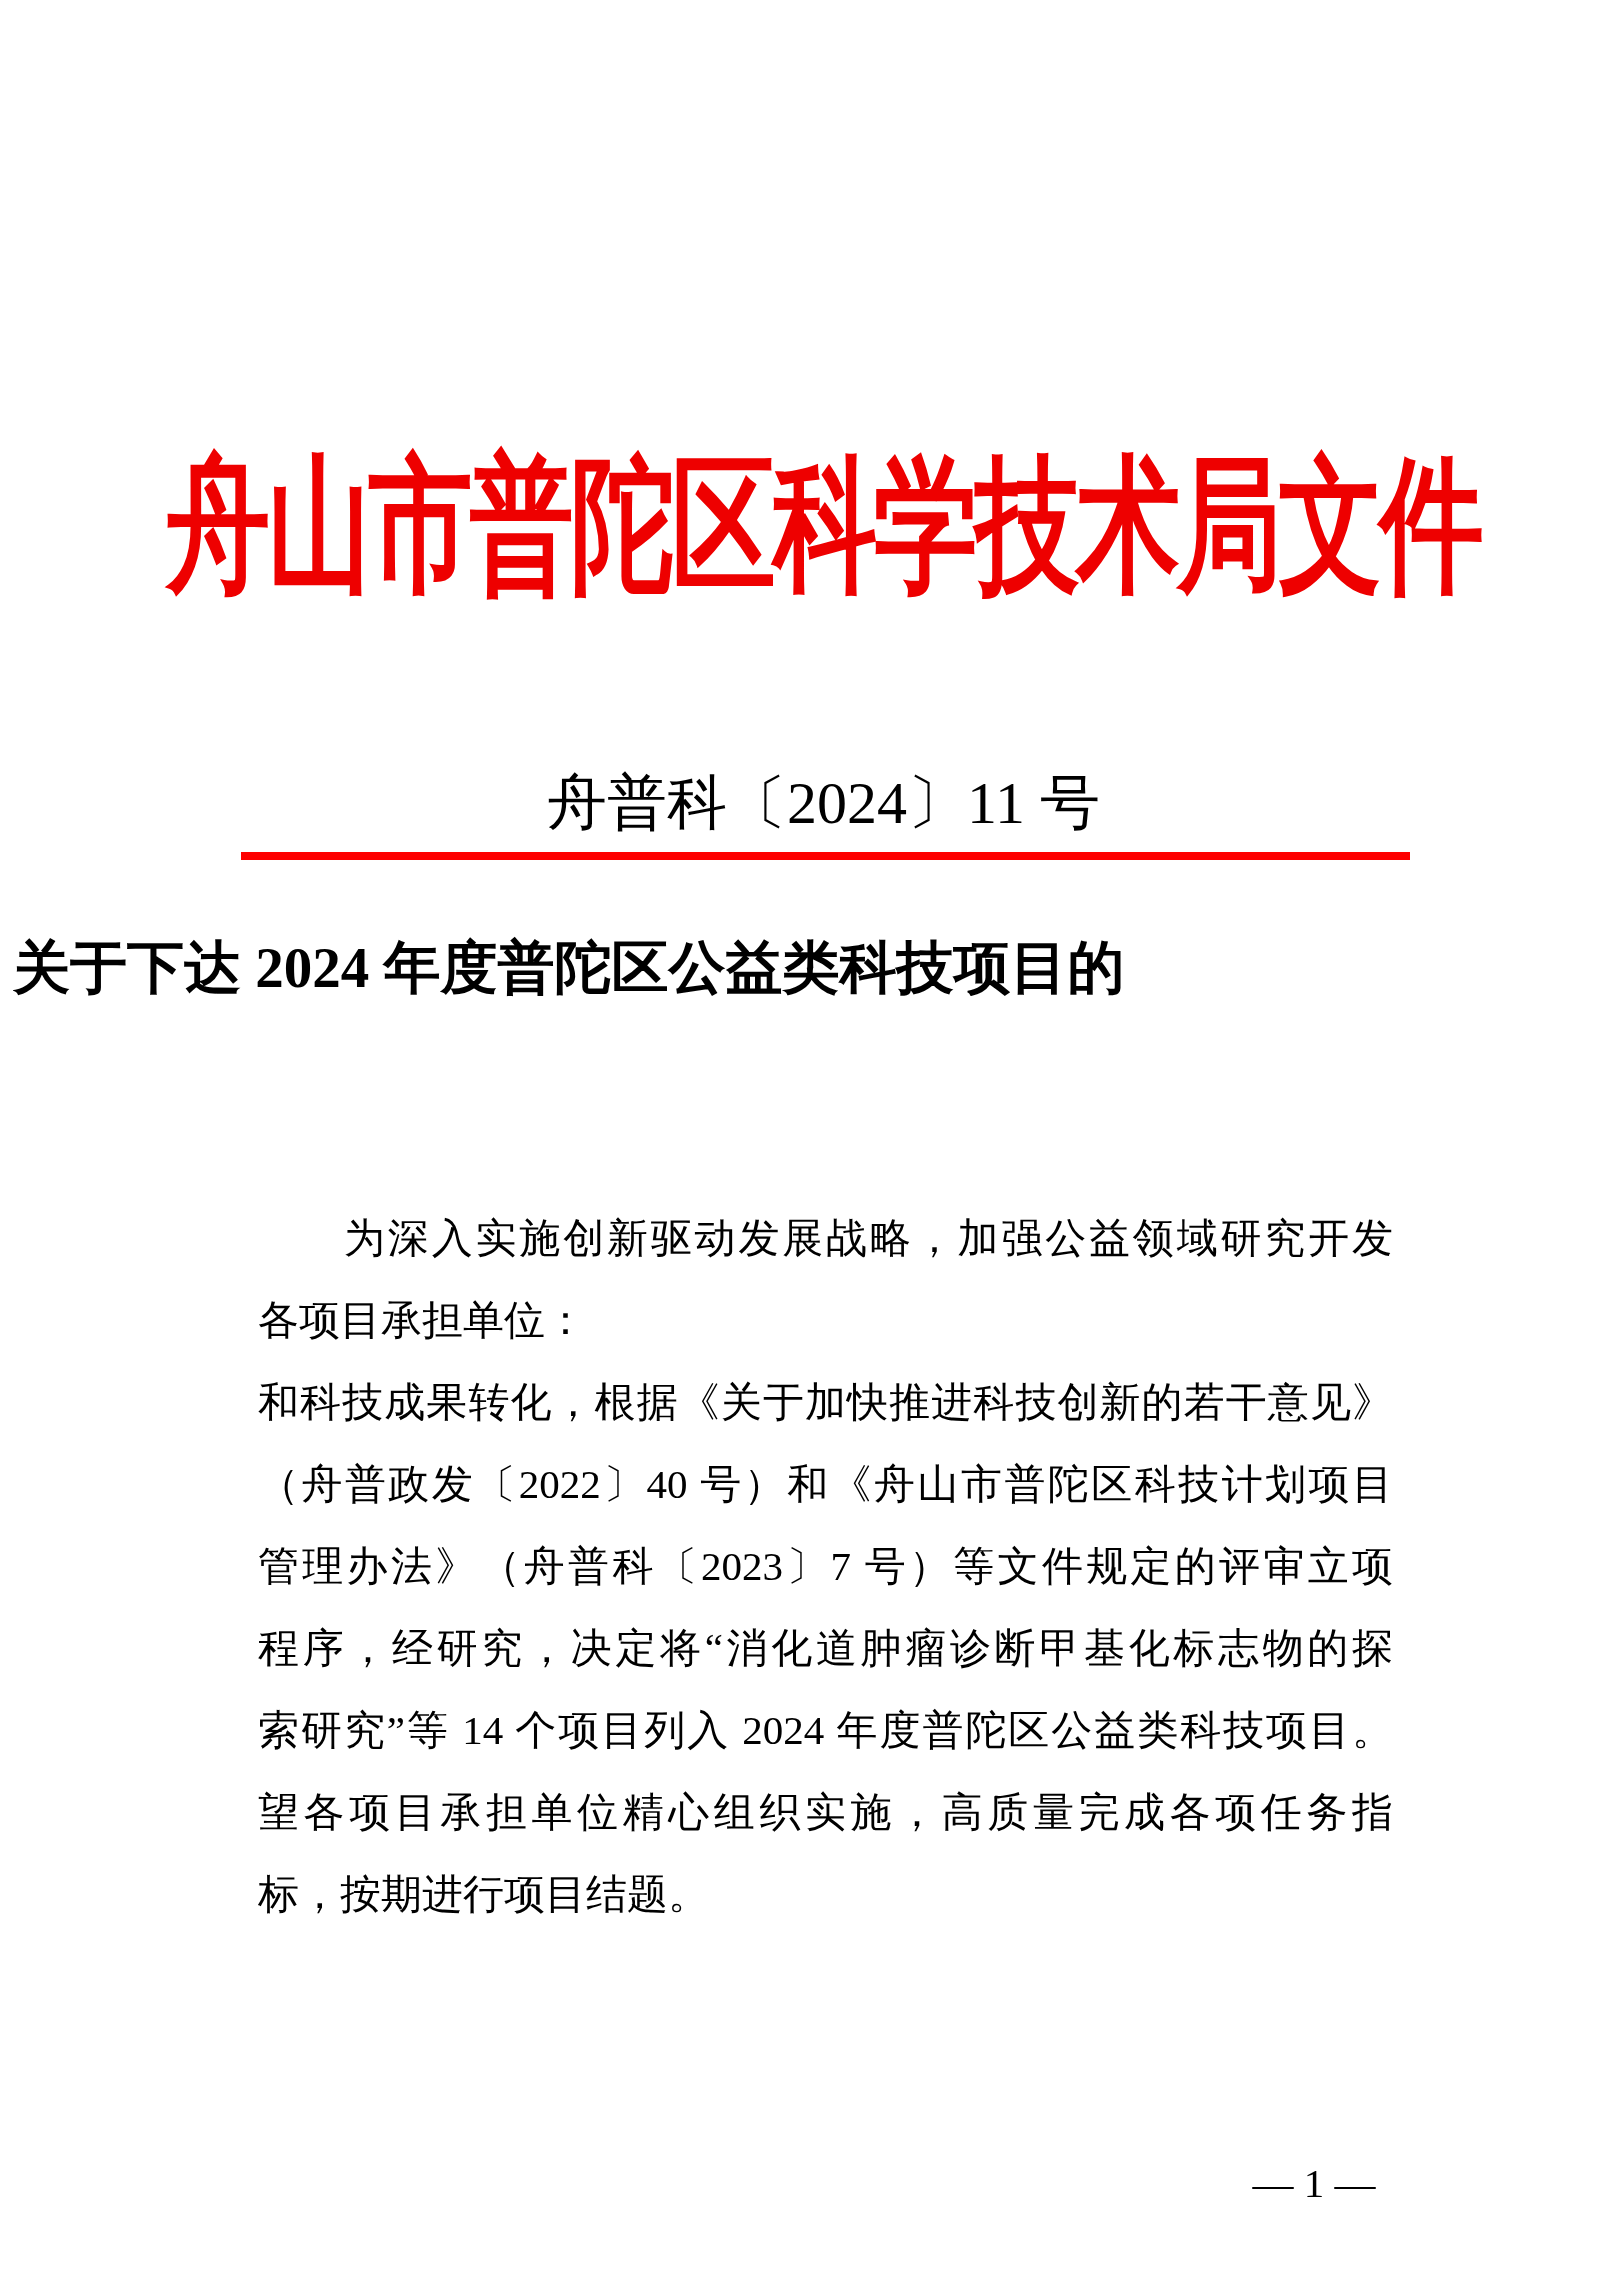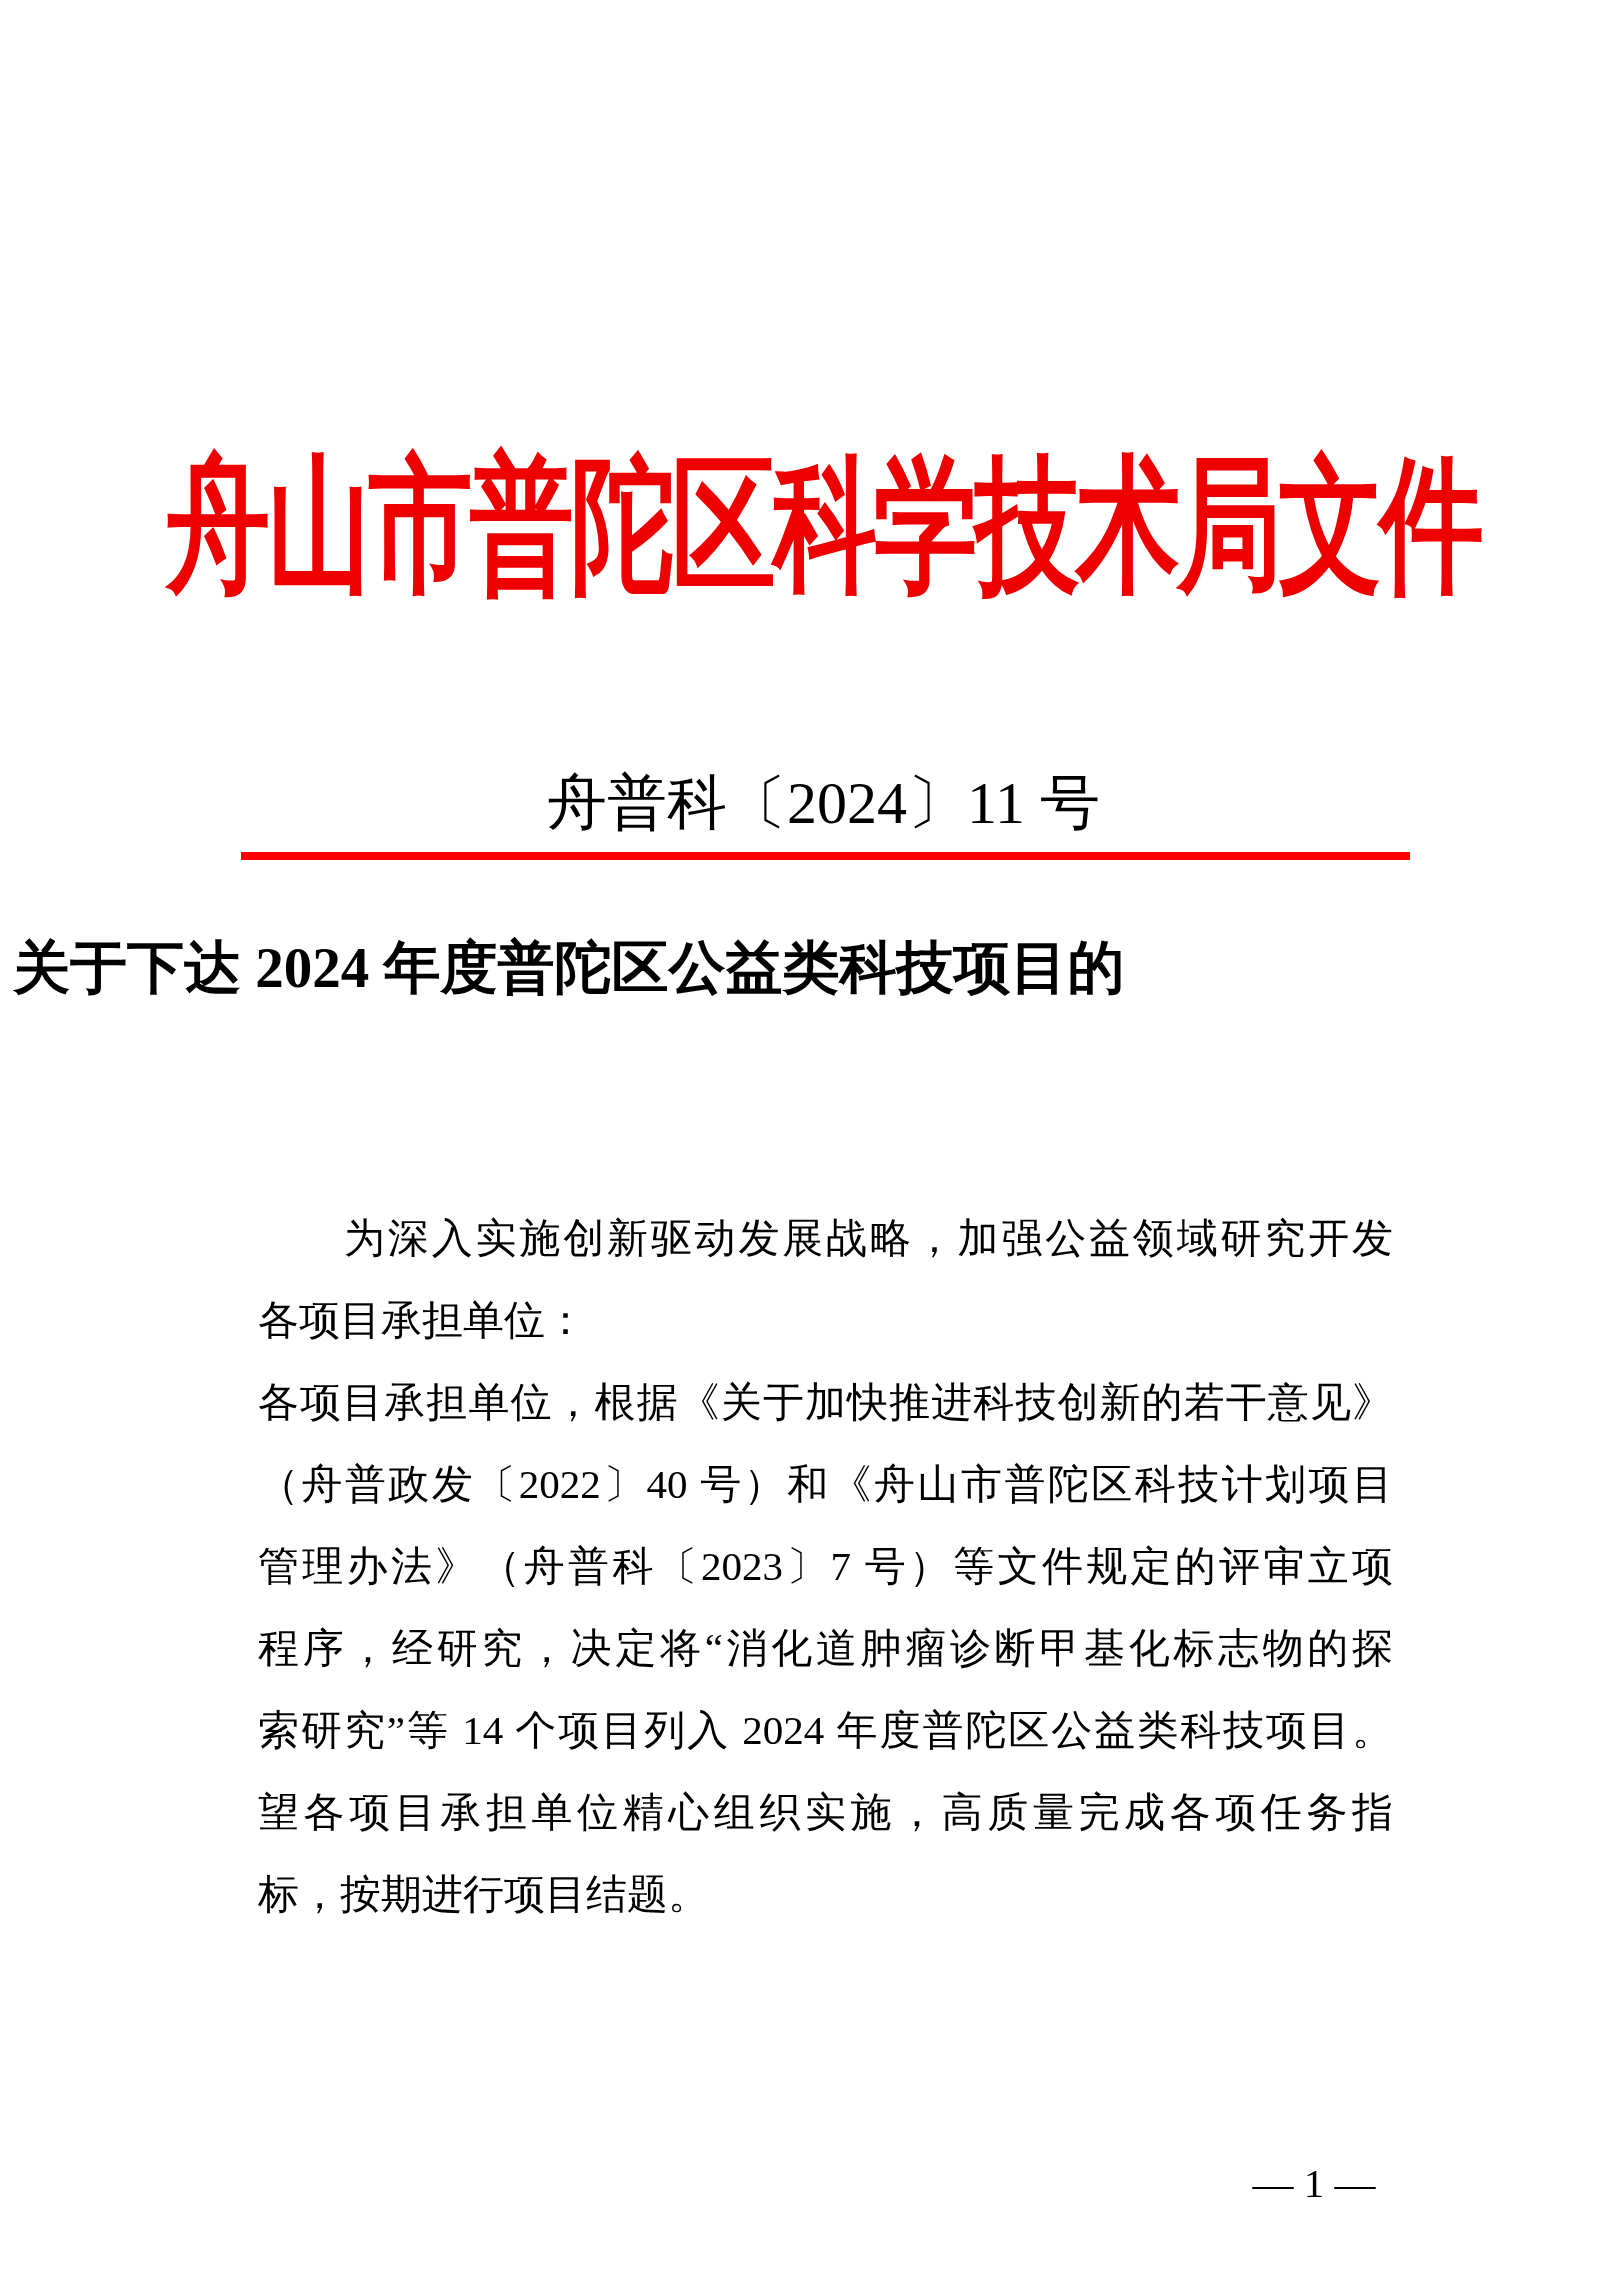--- a/index.html
+++ b/index.html
@@ -85,21 +85,21 @@
 
   <div class="red-rule" style="background: rgb(254, 0, 0);"></div>
 
   <div class="doc-title">
     <div class="title-line">关于下达 2024 年度普陀区公益类科技项目的</div>
   </div>
 
   <div class="body-block">
     <div class="body-line justify indent">为深入实施创新驱动发展战略，加强公益领域研究开发</div>
     <div class="body-line">各项目承担单位：</div>
-    <div class="body-line justify">各项目承担单位，根据《关于加快推进科技创新的若干意见》</div>
+    <div class="body-line justify">和科技成果转化，根据《关于加快推进科技创新的若干意见》</div>
     <div class="body-line justify">（舟普政发〔2022〕40 号）和《舟山市普陀区科技计划项目</div>
     <div class="body-line justify">管理办法》（舟普科〔2023〕7 号）等文件规定的评审立项</div>
     <div class="body-line justify">程序，经研究，决定将“消化道肿瘤诊断甲基化标志物的探</div>
     <div class="body-line justify">索研究”等 14 个项目列入 2024 年度普陀区公益类科技项目。</div>
     <div class="body-line justify">望各项目承担单位精心组织实施，高质量完成各项任务指</div>
     <div class="body-line">标，按期进行项目结题。</div>
   </div>
 
   <div class="page-number">— 1 —</div>
 

